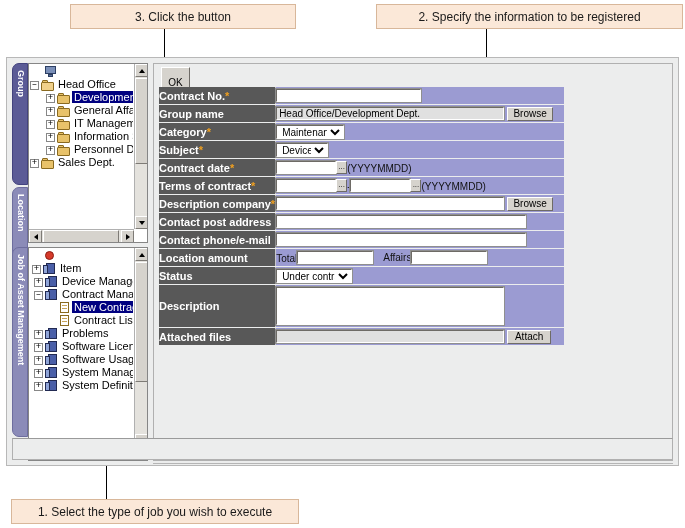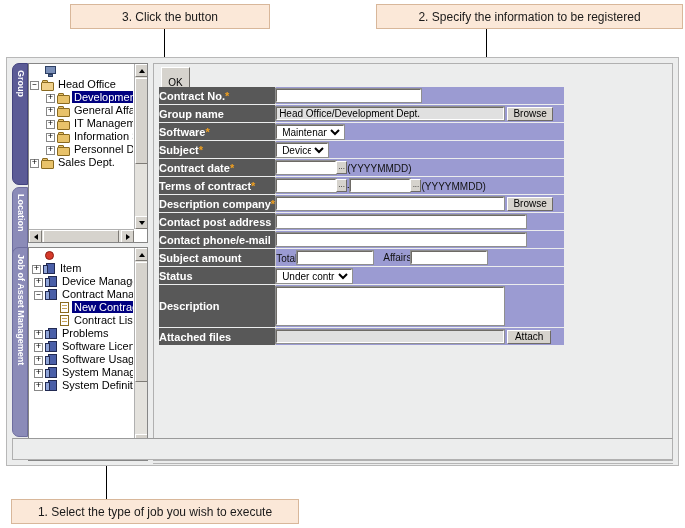--- a/index.html
+++ b/index.html
@@ -16,21 +16,21 @@
     position:absolute;
     background:#fbe8d8;
     border:1px solid #d8b79a;
     color:#1a1a1a;
     font-size:12px;
     display:flex;align-items:center;justify-content:center;
     text-align:center;
     white-space:nowrap;
     box-sizing:border-box;
   }
-  #callout-3{left:70px;top:4px;width:200px;height:25px;}
+  #callout-3{left:70px;top:4px;width:226px;height:25px;}
   #callout-2{left:376px;top:4px;width:307px;height:25px;}
   #callout-1{left:11px;top:499px;width:288px;height:25px;}
 
   .leader{position:absolute;background:#000;width:1px;}
   #leader-3{left:164px;top:29px;height:36px;}
   #leader-2{left:486px;top:29px;height:56px;}
   #leader-1{left:106px;top:440px;height:59px;}
 
   .leaderdot{position:absolute;width:7px;height:7px;border-radius:50%;background:#000;}
   #dot-2{left:483px;top:82px;}
@@ -462,21 +462,21 @@
         </tr>
 
         <tr>
           <td class="lbl-cell"><span>Group name</span></td>
           <td class="val-cell">
             <input class="txt ro" readonly="" style="width: 228px;" value="Head Office/Development Dept."><button class="btn browse" style="margin-left:3px;">Browse</button>
           </td>
         </tr>
 
         <tr>
-          <td class="lbl-cell"><span>Software</span><span class="req">*</span></td>
+          <td class="lbl-cell"><span>Category</span><span class="req">*</span></td>
           <td class="val-cell">
             <select class="sel" style="width:68px;"><option>Maintenance</option></select>
           </td>
         </tr>
 
         <tr>
           <td class="lbl-cell"><span>Subject</span><span class="req">*</span></td>
           <td class="val-cell">
             <select class="sel" style="width:52px;"><option>Device</option></select>
           </td>
@@ -513,21 +513,21 @@
         <tr>
           <td class="lbl-cell"><span>Contact phone/e-mail</span></td>
           <td class="val-cell">
             <input class="txt" style="width: 250px;" value="">
           </td>
         </tr>
 
 
 
         <tr>
-          <td class="lbl-cell"><span>Subject amount</span></td>
+          <td class="lbl-cell"><span>Location amount</span></td>
           <td class="val-cell">
             <span class="minilbl">Total</span><input class="txt" style="width: 76px;" value=""><span class="minilbl" style="margin-left:10px;">Affairs</span><input class="txt" style="width: 76px;" value="">
           </td>
         </tr>
 
         <tr>
           <td class="lbl-cell"><span>Status</span></td>
           <td class="val-cell">
             <select class="sel" style="width:76px;"><option>Under contract</option></select>
           </td>

